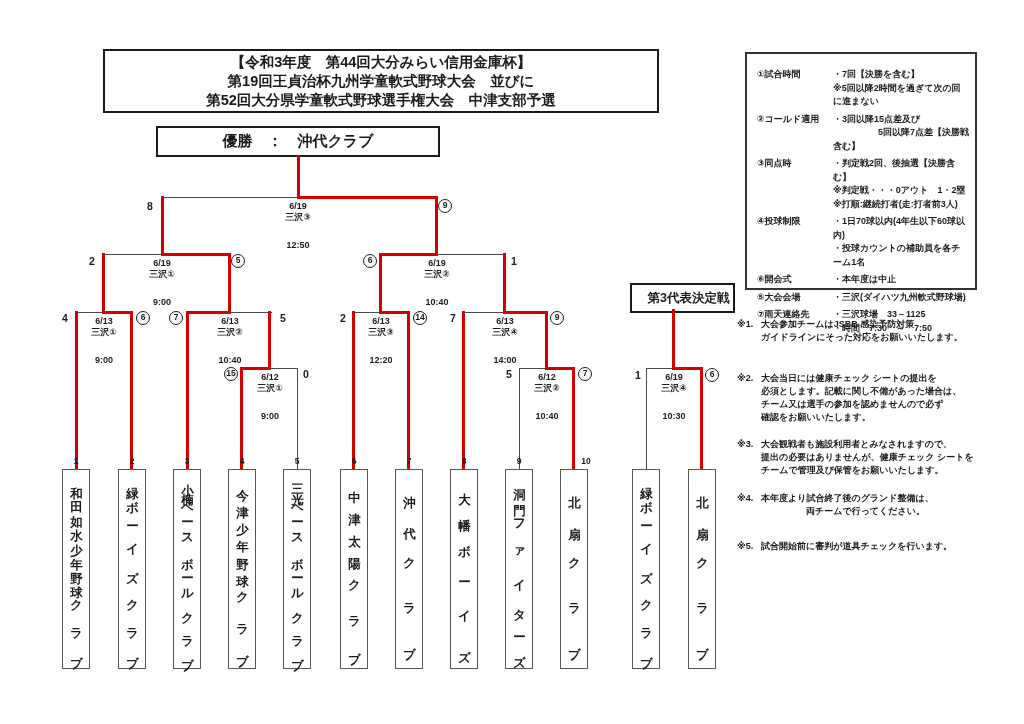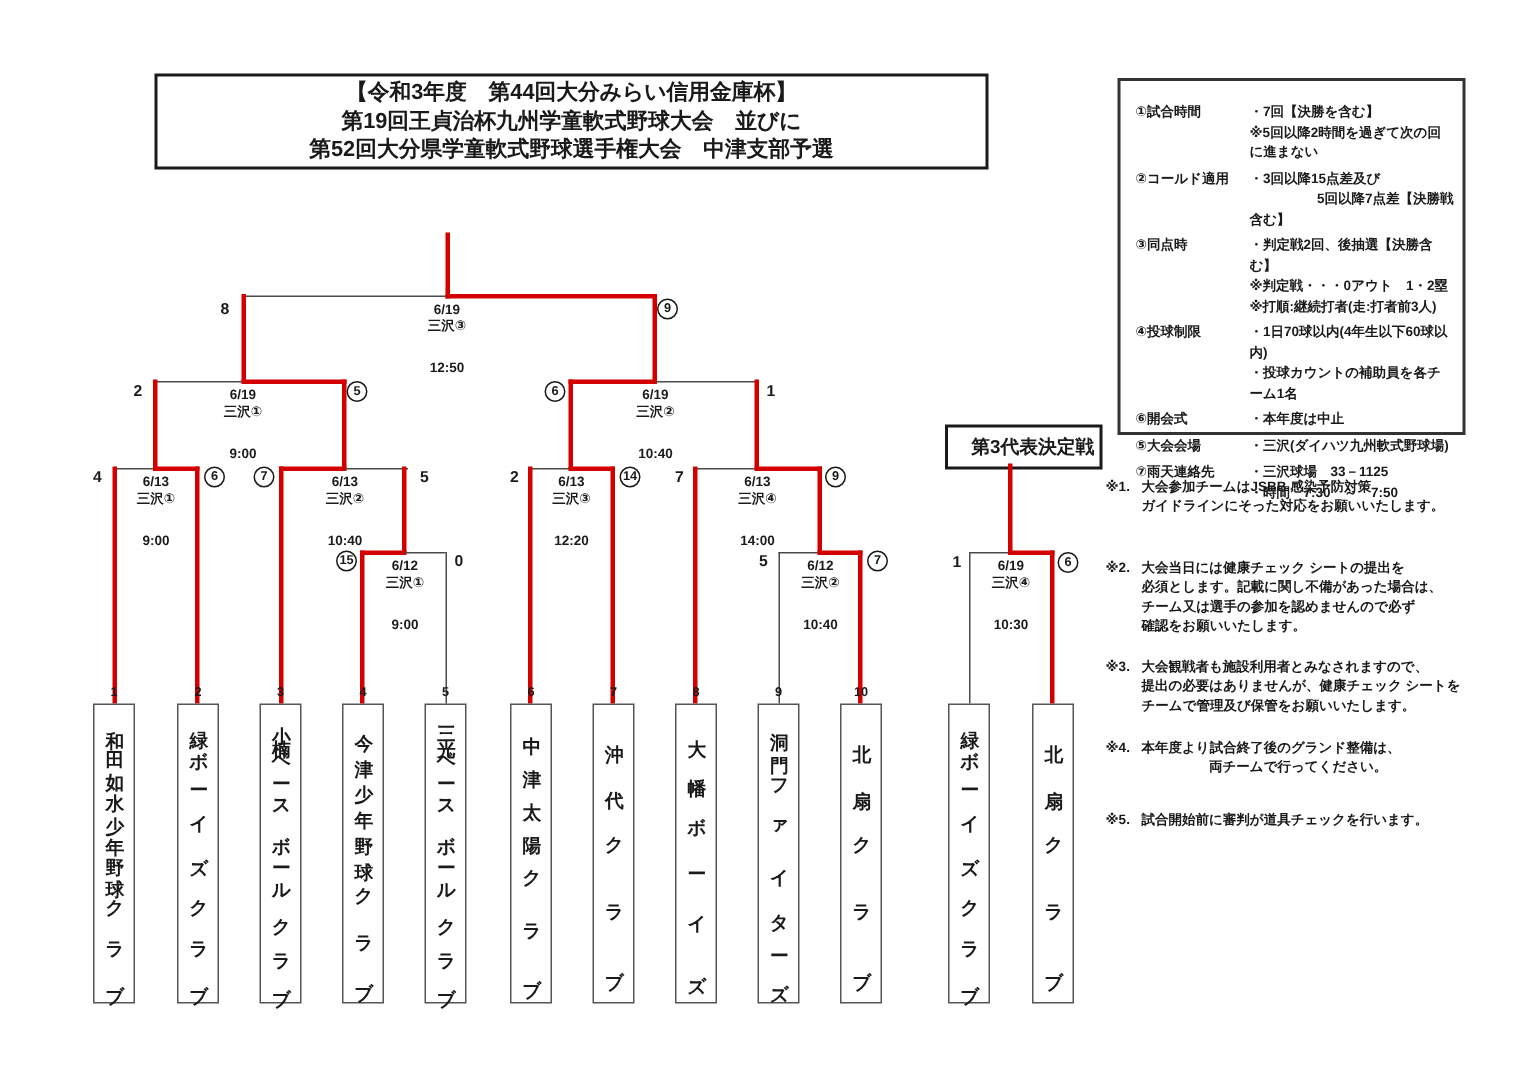--- a/index.html
+++ b/index.html
@@ -44,20 +44,23 @@
 <body>
 
 <div class="page">
 
   <div class="title-box">
     <div>【令和3年度　第44回大分みらい信用金庫杯】</div>
     <div>第19回王貞治杯九州学童軟式野球大会　並びに</div>
     <div>第52回大分県学童軟式野球選手権大会　中津支部予選</div>
   </div>
 
+  <div class="champ-box">
+    <span>優勝　：　沖代クラブ</span>
+  </div>
 
   <div class="third-box">
     <span>第3代表決定戦</span>
   </div>
 
   <i class="ln r" style="left:297px;top:155px;width:3px;height:44px"></i>
 
   <i class="ln k" style="left:162px;top:197px;width:136px;height:1px"></i>
   <i class="ln r" style="left:297px;top:196px;width:141px;height:3px"></i>
 
@@ -182,21 +185,21 @@
 
   <div class="tnum" style="left:62px;top:456px">1</div>
   <div class="tnum" style="left:118px;top:456px">2</div>
   <div class="tnum" style="left:173px;top:456px">3</div>
   <div class="tnum" style="left:228px;top:456px">4</div>
   <div class="tnum" style="left:283px;top:456px">5</div>
   <div class="tnum" style="left:340px;top:456px">6</div>
   <div class="tnum" style="left:395px;top:456px">7</div>
   <div class="tnum" style="left:450px;top:456px">8</div>
   <div class="tnum" style="left:505px;top:456px">9</div>
-  <div class="tnum" style="left:560px;top:456px">10</div>
+  <div class="tnum" style="left:572px;top:456px">10</div>
 
   <div class="tbox" style="left:62px;top:469px">
       <div class="tname">
         <span>和</span>
         <span>田</span>
         <span>如</span>
         <span>水</span>
         <span>少</span>
         <span>年</span>
         <span>野</span>

